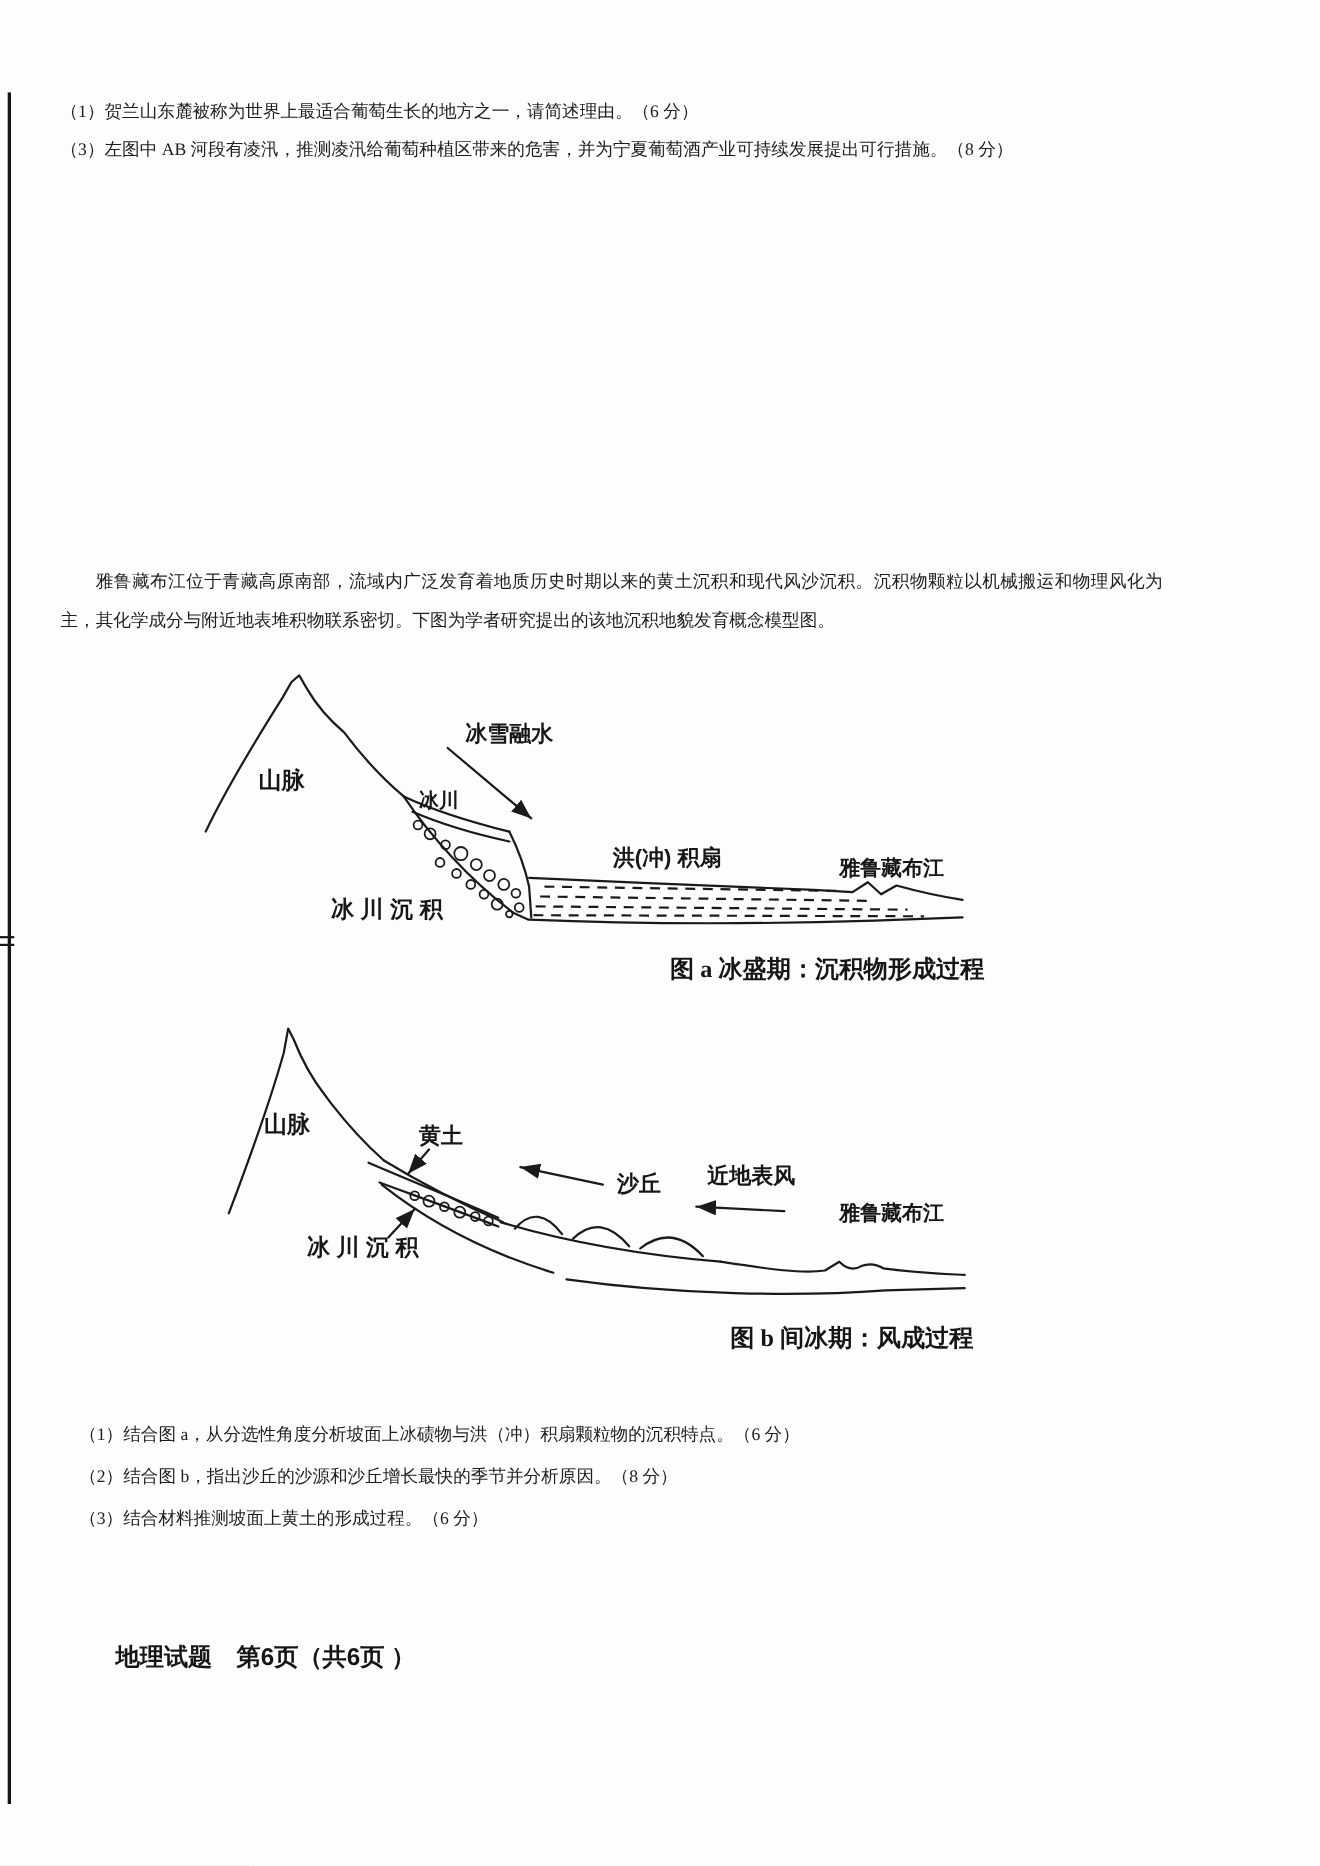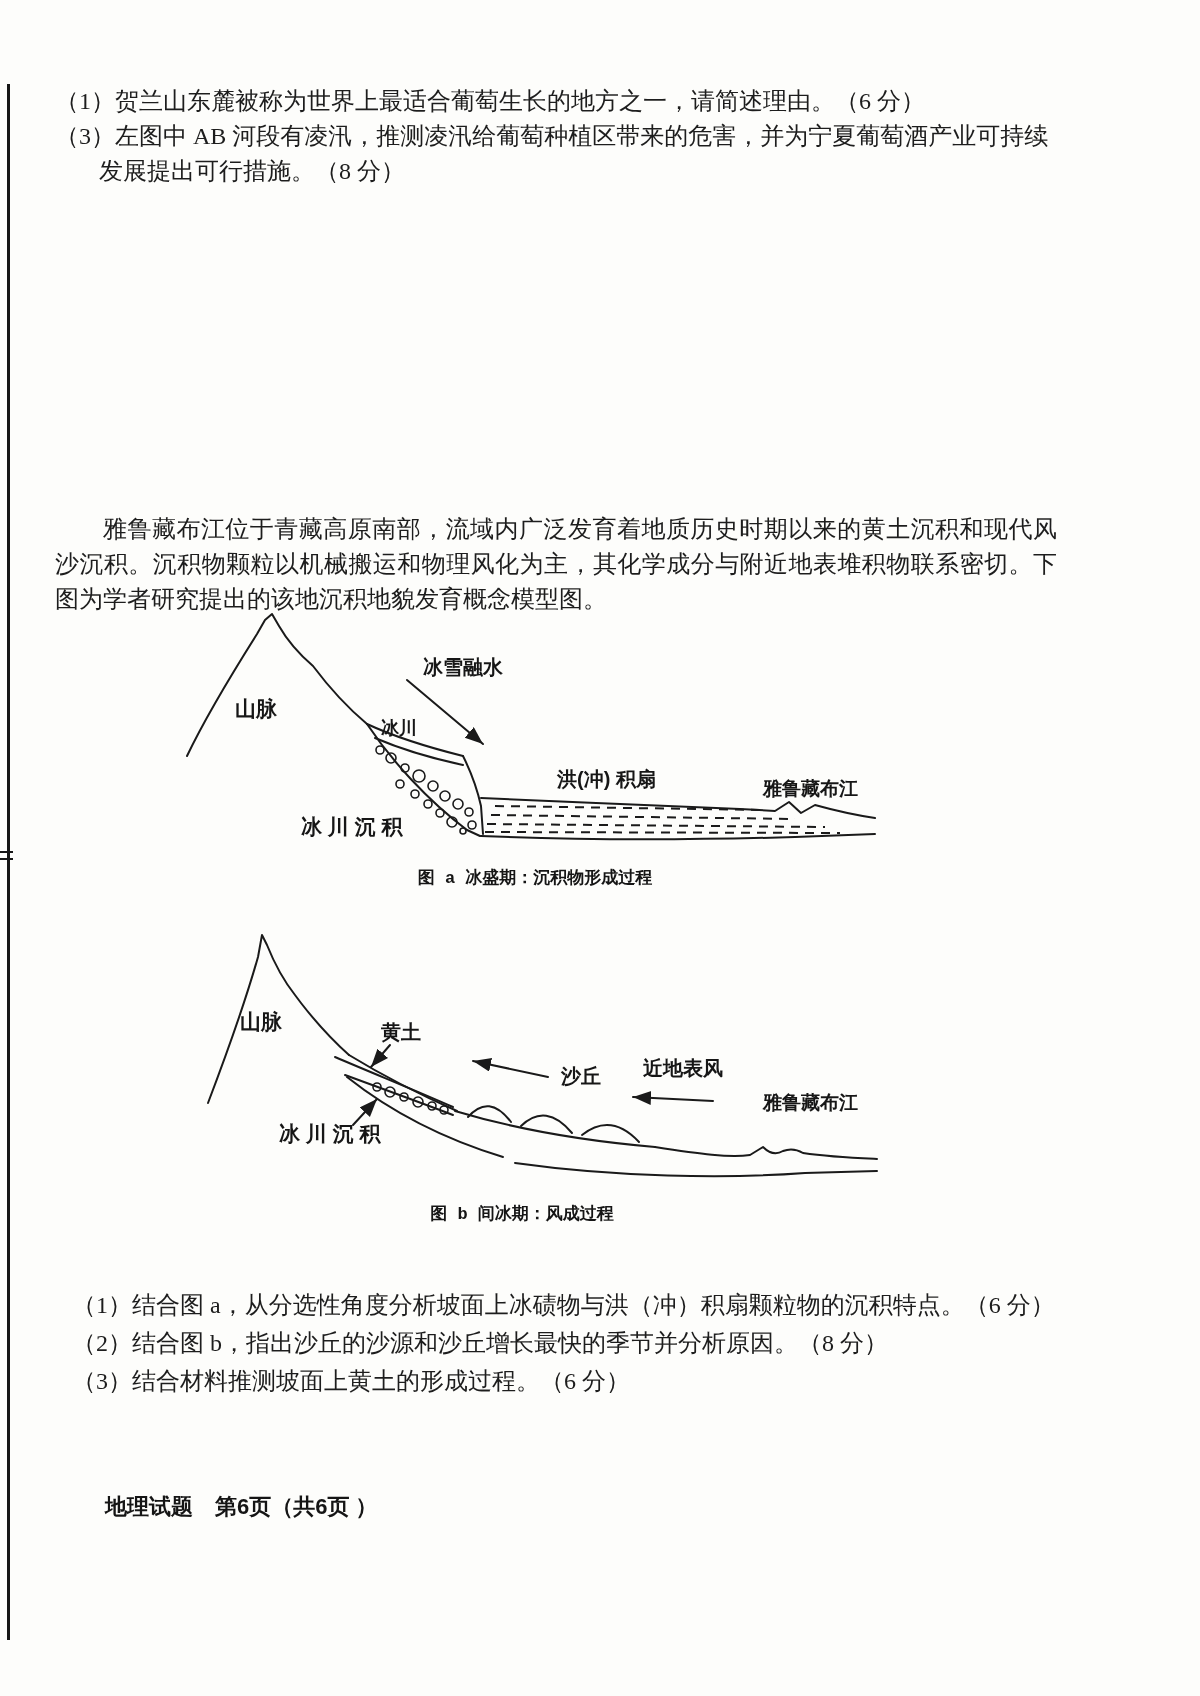--- a/index.html
+++ b/index.html
@@ -1,26 +1,26 @@
 <!DOCTYPE html>
 <html><head>
 <meta charset="utf-8">
 <style>
   html,body{margin:0;padding:0;background:#e9e9e9;}
   #page{position:relative;width:1200px;height:1696px;margin:0 auto;background:#fdfdfb;
         overflow:hidden;color:#1d1d1d;
         font-family:"Liberation Serif","DejaVu Serif",serif;}
   .scan-line{position:absolute;background:#161616;}
-  .txt{position:absolute;font-size:24px;line-height:35px;}
+  .txt{position:absolute;font-size:16px;line-height:35px;}
   .q-item{margin:0;}
   .hang{padding-left:44px;text-indent:-44px;}
   .indent2{text-indent:2em;}
   .just{text-align:justify;margin-top:25px;}
-  .caption{position:absolute;font-family:Liberation Mono, monospace;
-           font-weight:bold;font-size:17px;text-align:center;color:#151515;}
+  .caption{position:absolute;font-family:Liberation Serif, serif;
+           font-weight:bold;font-size:22px;text-align:right;color:#151515;}
   .sub-q p{margin:0 0 4px 0;line-height:34px;}
   #footer{position:absolute;top:1492px;left:0;width:1200px;text-align:left;text-indent:105px;
           font-weight:bold;font-size:22px;color:#151515;
           font-family:"Liberation Sans","DejaVu Sans",sans-serif;}
   svg{position:absolute;overflow:visible;}
   svg text{font-family:"Liberation Sans","DejaVu Sans",sans-serif;font-weight:bold;fill:#161616;}
   .stroke{fill:none;stroke:#1a1a1a;stroke-width:2;stroke-linecap:round;stroke-linejoin:round;}
   .dash{fill:none;stroke:#1a1a1a;stroke-width:2;stroke-dasharray:9 7;stroke-linecap:butt;}
   .pebble{fill:none;stroke:#1a1a1a;stroke-width:1.6;}
 </style>
@@ -155,21 +155,21 @@
     </g>
 
     <text x="55" y="104" font-size="21">山脉</text>
     <text x="196" y="114" font-size="20">黄土</text>
     <text x="376" y="158" font-size="20">沙丘</text>
     <text x="458" y="150" font-size="20">近地表风</text>
     <text x="578" y="184" font-size="19">雅鲁藏布江</text>
     <text x="94" y="216" font-size="21">冰 川 沉 积</text>
   </svg>
 
-  <div class="caption" style="left:172px;top:1202px;width:700px;">图 b   间冰期：风成过程</div>
+  <div class="caption" style="left:185px;top:1202px;width:700px;">图 b   间冰期：风成过程</div>
 
   <div class="txt sub-q" style="left:58px;top:1288px;width:1060px;margin-left:14px;">
     <p>（1）结合图 a，从分选性角度分析坡面上冰碛物与洪（冲）积扇颗粒物的沉积特点。（6 分）</p>
     <p>（2）结合图 b，指出沙丘的沙源和沙丘增长最快的季节并分析原因。（8 分）</p>
     <p>（3）结合材料推测坡面上黄土的形成过程。（6 分）</p>
   </div>
 
   <div id="footer">地理试题　第6页（共6页 ）</div>
 
 </div>

